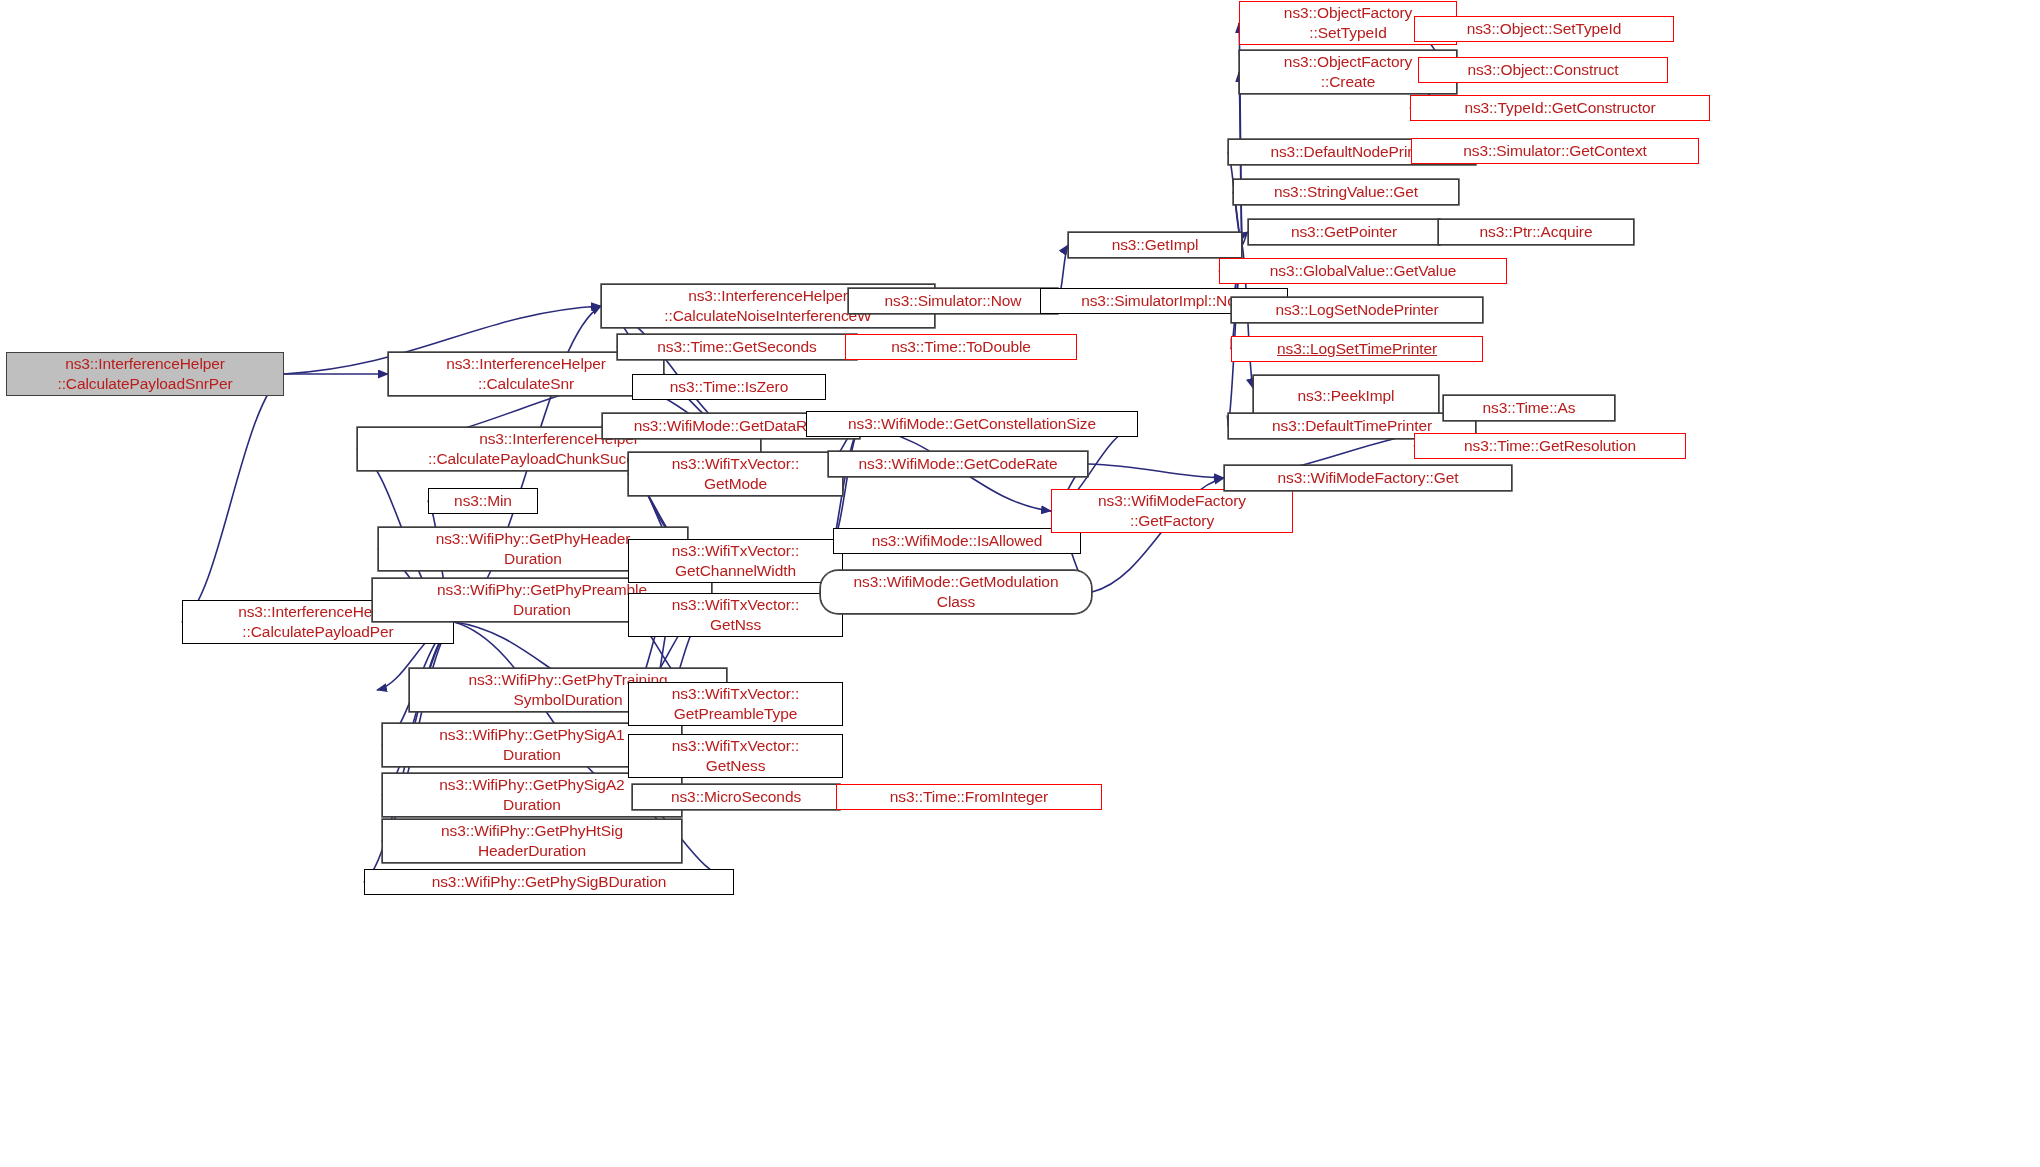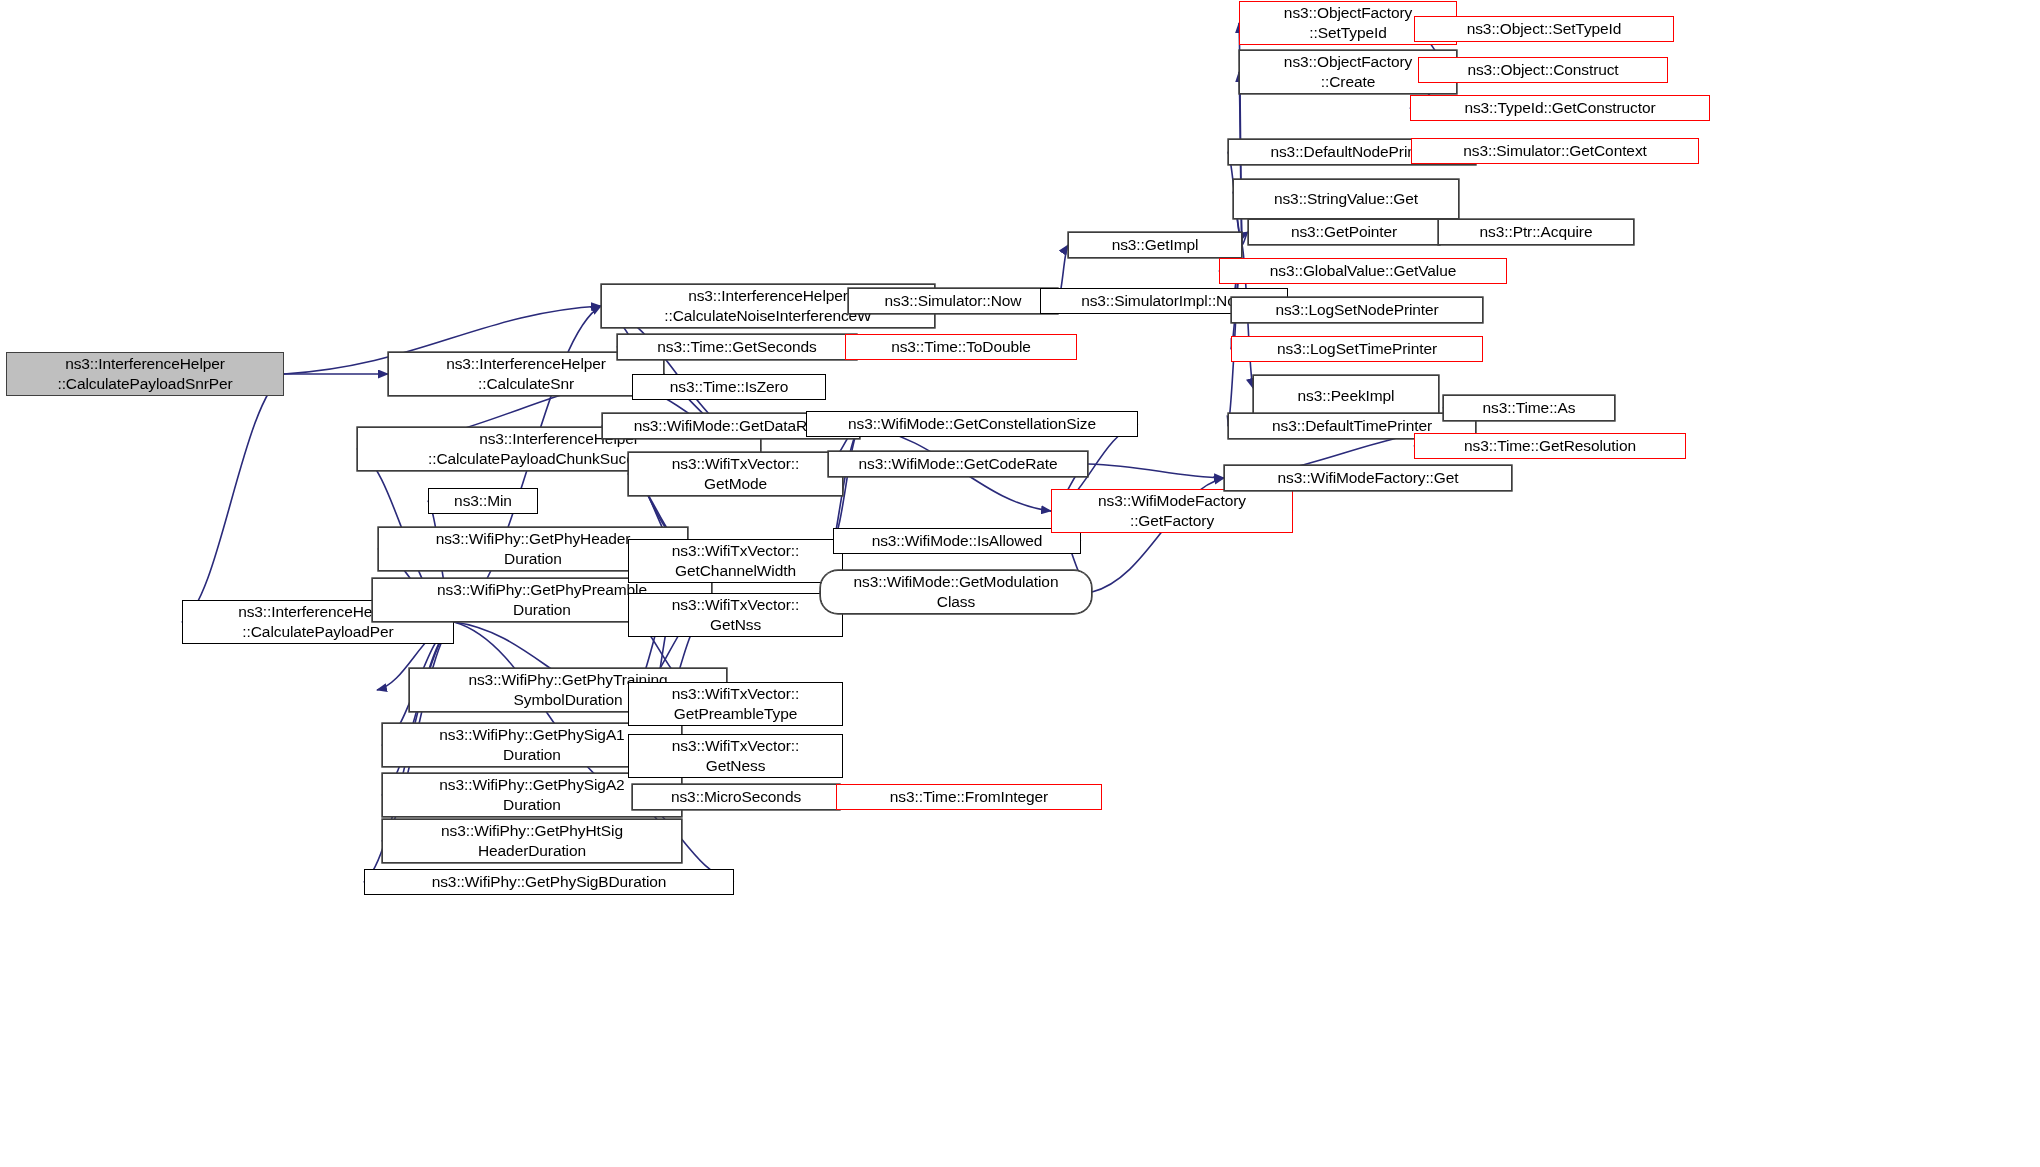--- a/index.html
+++ b/index.html
@@ -26,21 +26,21 @@
   }
   .node {
     position: absolute;
     box-sizing: border-box;
     display: flex;
     align-items: center;
     justify-content: center;
     text-align: center;
     background: #ffffff;
     border: 1px solid #000000;
-    color: #000000;
+    color: #b91c1c;
     font-size: 15.5px;
     line-height: 1.28;
     letter-spacing: -0.1px;
     padding: 0 3px;
     white-space: pre-line;
     z-index: 5;
   }
   .node.red {
     border: 1px solid #ff0000;
   }
@@ -198,24 +198,24 @@
       <div class="node thick" style="left: 1068px; top: 232px; width: 174px; height: 26px;"><span class="node-label">ns3::GetImpl</span></div>
       <div class="node red" style="left: 1239px; top: 1px; width: 218px; height: 44px;"><span class="node-label">ns3::ObjectFactory
 ::SetTypeId</span></div>
       <div class="node thick" style="left: 1239px; top: 50px; width: 218px; height: 44px;"><span class="node-label">ns3::ObjectFactory
 ::Create</span></div>
       <div class="node red" style="left: 1414px; top: 16px; width: 260px; height: 26px;"><span class="node-label">ns3::Object::SetTypeId</span></div>
       <div class="node red" style="left: 1418px; top: 57px; width: 250px; height: 26px;"><span class="node-label">ns3::Object::Construct</span></div>
       <div class="node red" style="left: 1410px; top: 95px; width: 300px; height: 26px;"><span class="node-label">ns3::TypeId::GetConstructor</span></div>
       <div class="node thick" style="left: 1228px; top: 139px; width: 248px; height: 26px;"><span class="node-label">ns3::DefaultNodePrinter</span></div>
       <div class="node red" style="left: 1411px; top: 138px; width: 288px; height: 26px;"><span class="node-label">ns3::Simulator::GetContext</span></div>
-      <div class="node thick" style="left: 1233px; top: 179px; width: 226px; height: 40px;"><span class="node-label">ns3::StringValue::Get</span></div>
+      <div class="node thick" style="left: 1233px; top: 179px; width: 226px; height: 26px;"><span class="node-label">ns3::StringValue::Get</span></div>
       <div class="node thick" style="left: 1248px; top: 219px; width: 192px; height: 26px;"><span class="node-label">ns3::GetPointer</span></div>
       <div class="node thick" style="left: 1438px; top: 219px; width: 196px; height: 26px;"><span class="node-label">ns3::Ptr::Acquire</span></div>
       <div class="node red" style="left: 1219px; top: 258px; width: 288px; height: 26px;"><span class="node-label">ns3::GlobalValue::GetValue</span></div>
       <div class="node thick" style="left: 1231px; top: 297px; width: 252px; height: 26px;"><span class="node-label">ns3::LogSetNodePrinter</span></div>
-      <div class="node red" style="left: 1231px; top: 336px; width: 252px; height: 26px;"><span class="node-label">ns3::LogSetTimePrinter</span></div>
+      <div class="node red" style="left: 1231px; top: 336px; width: 252px; height: 26px; text-decoration: underline;"><span class="node-label">ns3::LogSetTimePrinter</span></div>
       <div class="node thick" style="left: 1253px; top: 375px; width: 186px; height: 42px;"><span class="node-label">ns3::PeekImpl</span></div>
       <div class="node thick" style="left: 1228px; top: 413px; width: 248px; height: 26px;"><span class="node-label">ns3::DefaultTimePrinter</span></div>
       <div class="node thick" style="left: 1443px; top: 395px; width: 172px; height: 26px;"><span class="node-label">ns3::Time::As</span></div>
       <div class="node red" style="left: 1414px; top: 433px; width: 272px; height: 26px;"><span class="node-label">ns3::Time::GetResolution</span></div>
     </div>
 </div>
 
 </body></html>

